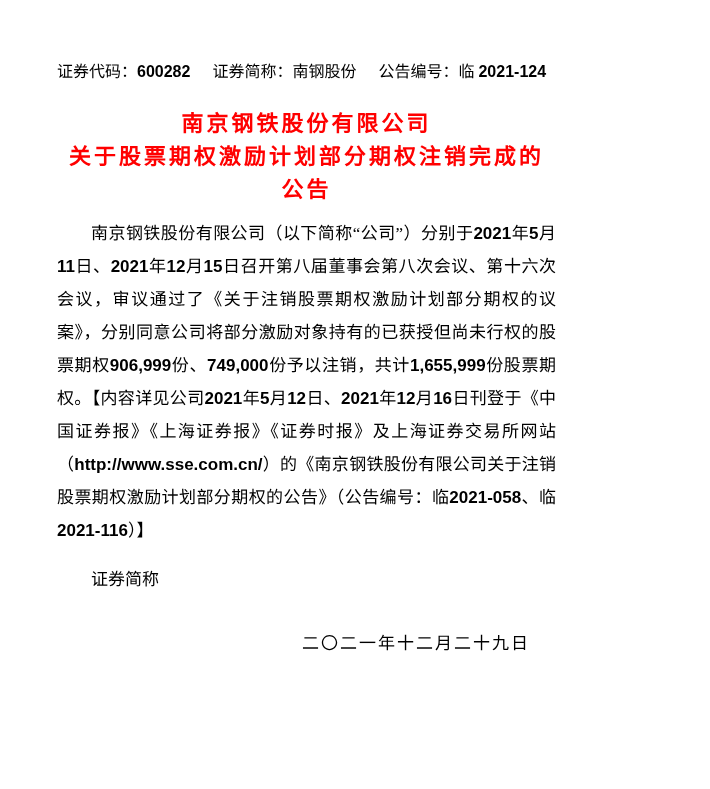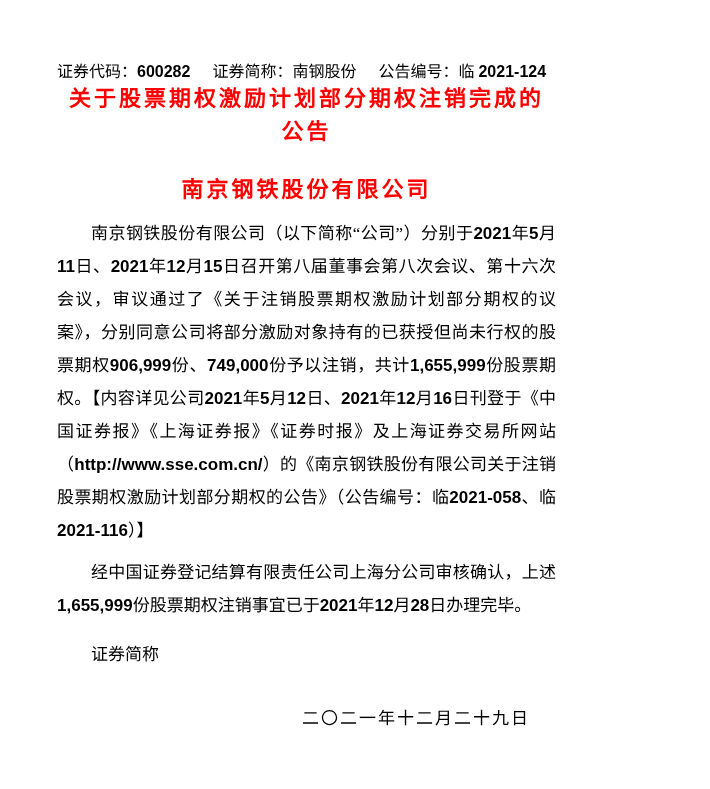--- a/index.html
+++ b/index.html
@@ -52,27 +52,26 @@
 <body style="--title-color: #ff0000;">
 
 <div class="page">
 
   <div class="doc-header">
     <span class="seg"><span>证券代码：</span><span><span class="ascii">600282</span></span></span>
     <span class="seg"><span>证券简称：</span><span>南钢股份</span></span>
     <span class="seg"><span>公告编号：</span><span>临 <span class="ascii">2021-124</span></span></span>
   </div>
 
+  <div class="title-line title-line1">南京钢铁股份有限公司</div>
   <div class="title-line title-line2">关于股票期权激励计划部分期权注销完成的公告</div>
-  <div class="title-line title-line1">南京钢铁股份有限公司</div>
 
 
   <p class="body-para para-1">南京钢铁股份有限公司（以下简称“公司”）分别于<span class="ascii">2021</span>年<span class="ascii">5</span>月<span class="ascii">11</span>日、<span class="ascii">2021</span>年<span class="ascii">12</span>月<span class="ascii">15</span>日召开第八届董事会第八次会议、第十六次会议，审议通过了《关于注销股票期权激励计划部分期权的议案》，分别同意公司将部分激励对象持有的已获授但尚未行权的股票期权<span class="ascii">906,999</span>份、<span class="ascii">749,000</span>份予以注销，共计<span class="ascii">1,655,999</span>份股票期权。【内容详见公司<span class="ascii">2021</span>年<span class="ascii">5</span>月<span class="ascii">12</span>日、<span class="ascii">2021</span>年<span class="ascii">12</span>月<span class="ascii">16</span>日刊登于《中国证券报》《上海证券报》《证券时报》及上海证券交易所网站（<span class="ascii">http://www.sse.com.cn/</span>）的《南京钢铁股份有限公司关于注销股票期权激励计划部分期权的公告》（公告编号：临<span class="ascii">2021-058</span>、临<span class="ascii">2021-116</span>）】</p>
 
-  <p class="body-para para-2">经中国证券登记结算有限责任公司上海分公司审核确认，上述<span class="ascii">1,655,999</span>份股票期权注销事宜已于<span class="ascii">2021</span>年<span class="ascii">12</span>月<span class="ascii">28</span>日办理完毕。</p>
 
   <p class="body-para closing-para">证券简称</p>
 
   <div class="signature">
     <div class="sig-date">二〇二一年十二月二十九日</div>
   </div>
 
 </div>
 
 </body></html>

